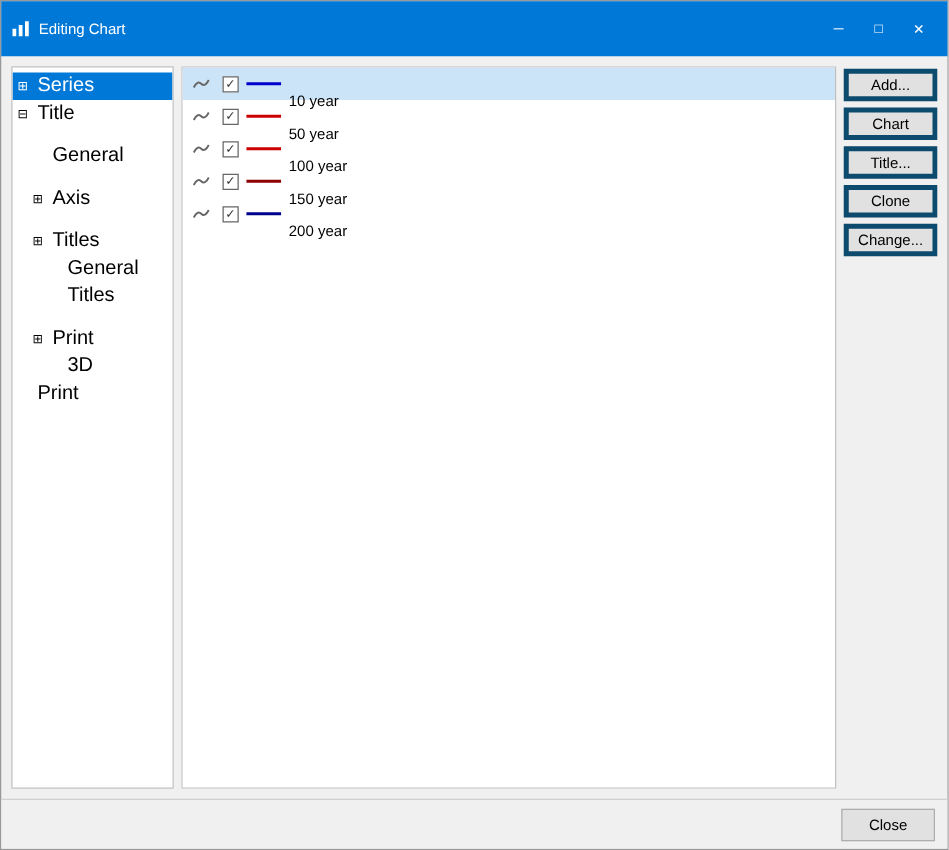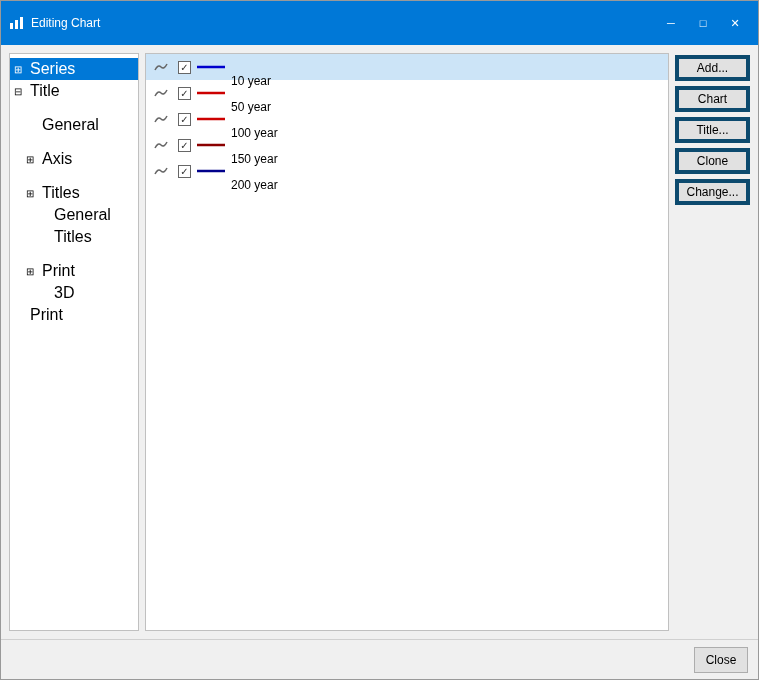--- a/index.html
+++ b/index.html
@@ -171,21 +171,21 @@
       height: 40px;
       display: flex;
       align-items: center;
       justify-content: flex-end;
       padding-right: 10px;
       flex-shrink: 0;
       border-top: 1px solid #d0d0d0;
       background: #f0f0f0;
     }
     .close-btn {
-      width: 54px;
+      width: 75px;
       height: 26px;
       background: #e1e1e1;
       border: 1px solid #adadad;
       cursor: pointer;
       font-size: 12px;
     }
   </style>
 </head>
 <body>
 

